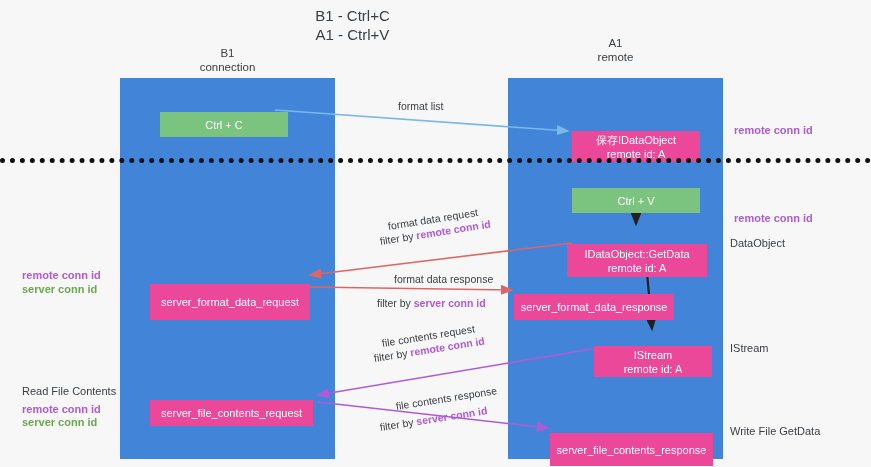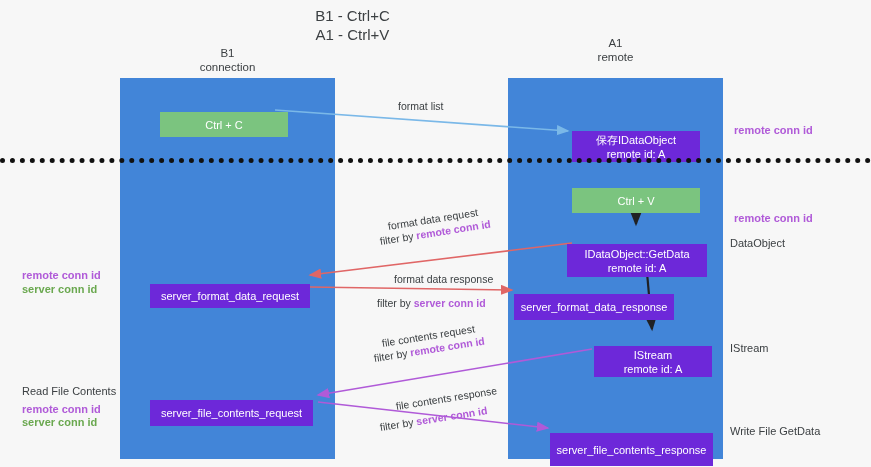--- a/index.html
+++ b/index.html
@@ -53,21 +53,21 @@
     justify-content: center;
     color: #ffffff;
     font-size: 11px;
     line-height: 14px;
     text-align: center;
     white-space: pre-line;
     padding: 2px 6px;
     margin-top: 16px;
   }
   .node.green { background: #7bc47f; }
-  .node.orange { background: #6d28d9; }
+  .node.orange { background: #ec4899; }
 
   .divider {
     position: absolute;
     left: 0;
     top: 158px;
     width: 871px;
     height: 0;
     border-top: 5px dotted #111111;
   }
 
@@ -156,21 +156,21 @@
   <div class="node green" style="left:160px; top:96px; width:128px; height:25px;">Ctrl + C</div>
 
   <div class="node orange" style="left:572px; top:115px; width:128px; height:31px;">保存IDataObject
 remote id: A</div>
 
   <div class="node green" style="left:572px; top:172px; width:128px; height:25px;">Ctrl + V</div>
 
   <div class="node orange" style="left:567px; top:228px; width:140px; height:33px;">IDataObject::GetData
 remote id: A</div>
 
-  <div class="node orange" style="left:150px; top:268px; width:160px; height:24px;">server_format_data_request</div>
+  <div class="node orange" style="left:150px; top:268px; width:160px; height:36px;">server_format_data_request</div>
 
   <div class="node orange" style="left:514px; top:278px; width:160px; height:26px;">server_format_data_response</div>
 
   <div class="node orange" style="left:594px; top:330px; width:118px; height:31px;">IStream
 remote id: A</div>
 
   <div class="node orange" style="left:150px; top:384px; width:163px; height:26px;">server_file_contents_request</div>
 
   <div class="node orange" style="left:550px; top:417px; width:163px; height:33px;text-align:center;">server_file_contents_response</div>
 

